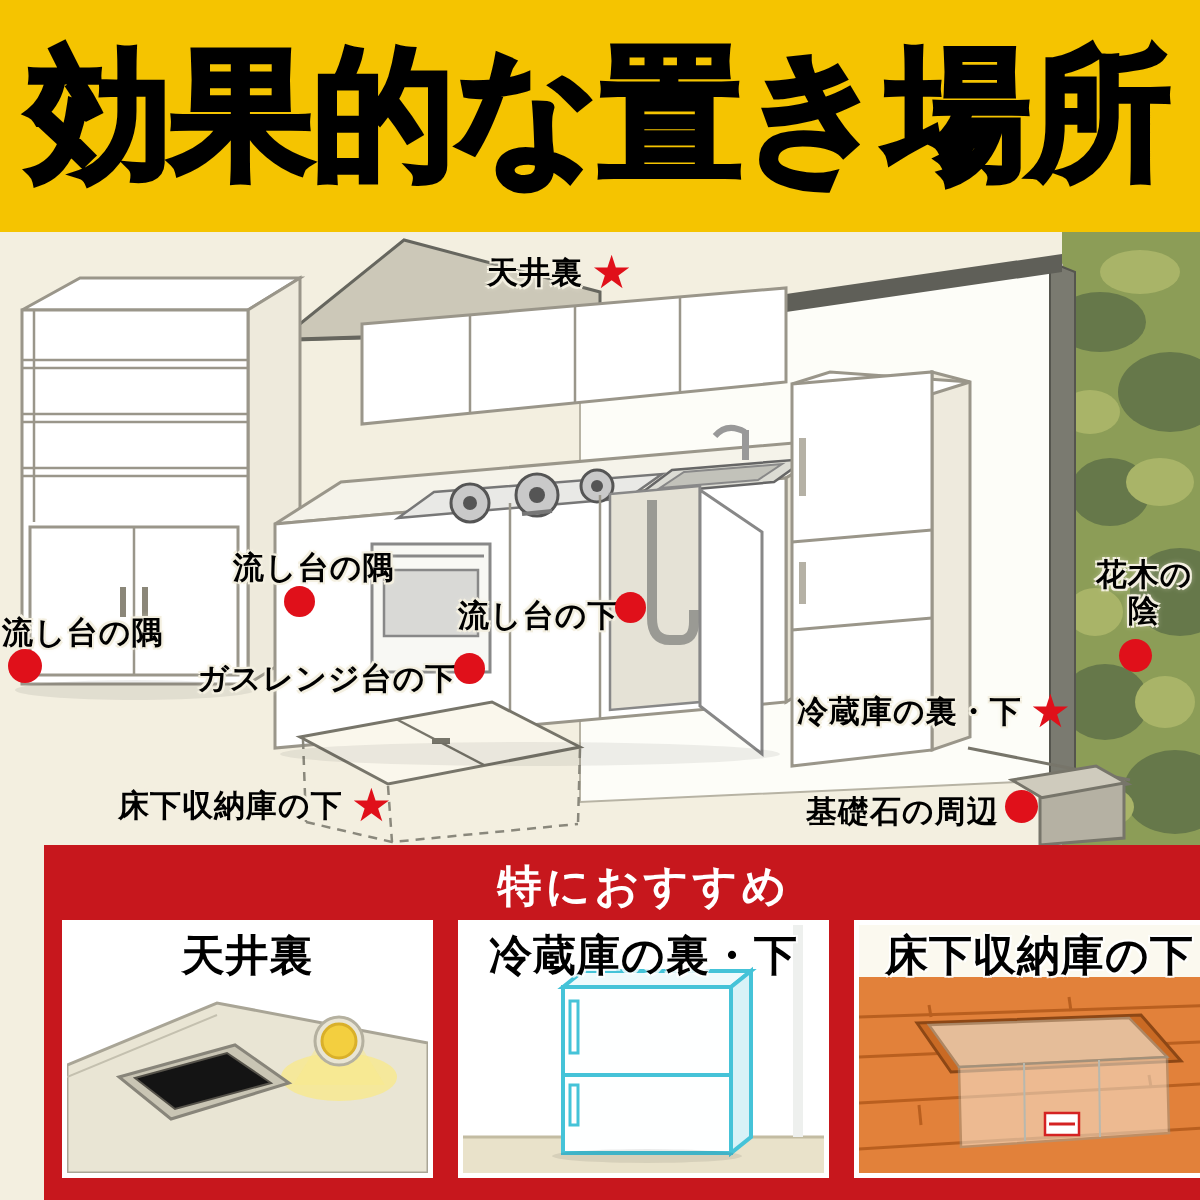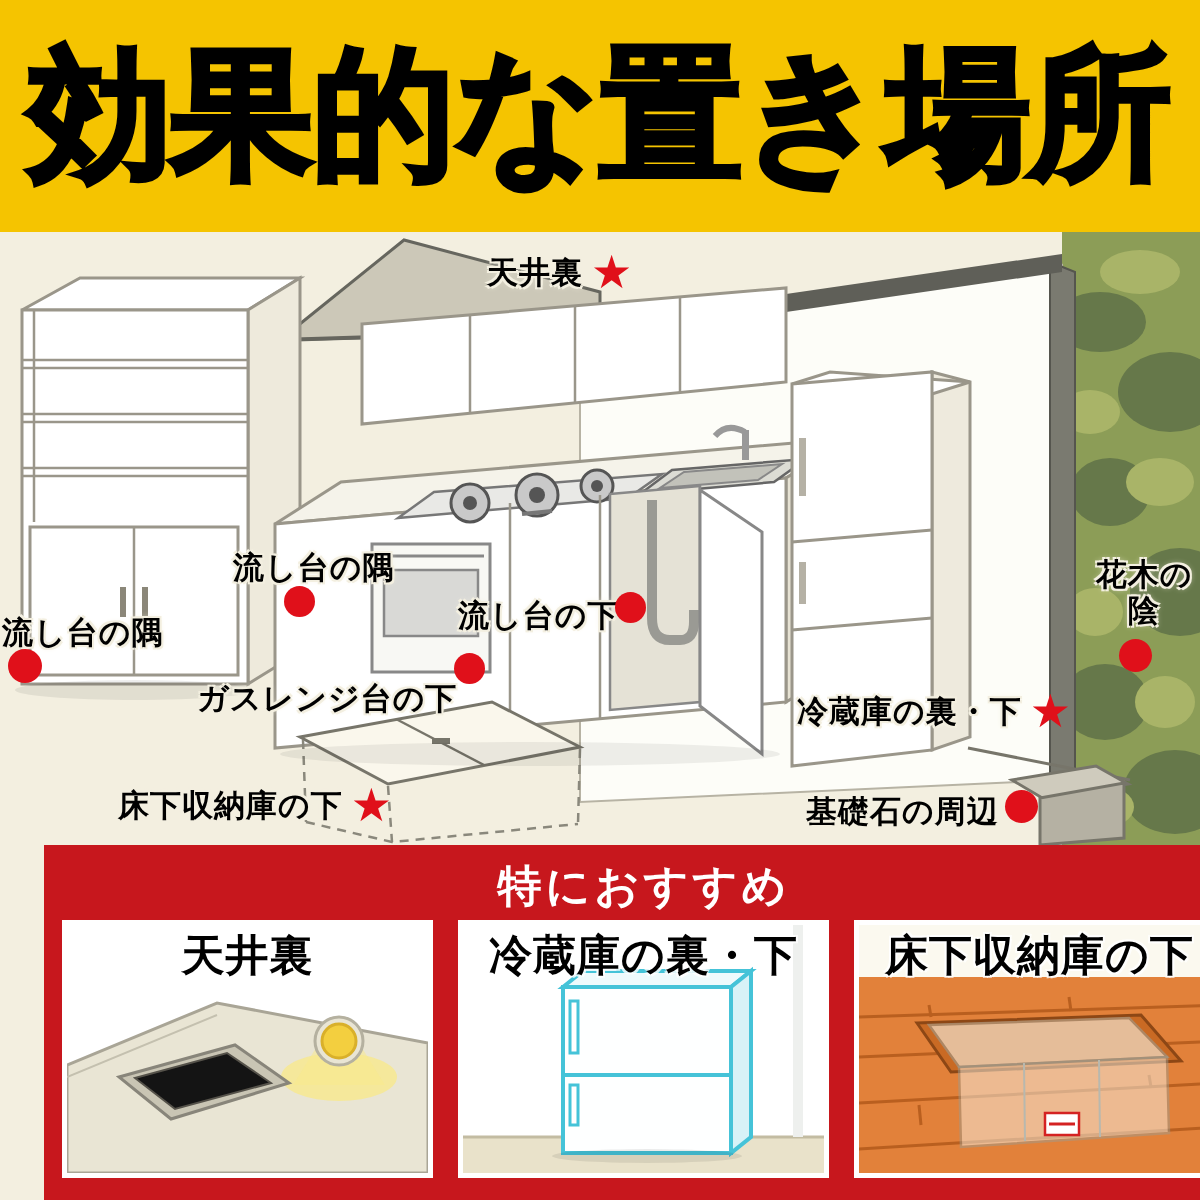--- a/index.html
+++ b/index.html
@@ -176,21 +176,21 @@
 
     <div class="label" style="left:2px; top:380px;">流し台の隅</div>
     <div class="dot" style="left:8px; top:417px; width:34px; height:34px;"></div>
 
     <div class="label" style="left:233px; top:315px;">流し台の隅</div>
     <div class="dot" style="left:284px; top:354px; width:31px; height:31px;"></div>
 
     <div class="label" style="left:458px; top:363px;">流し台の下</div>
     <div class="dot" style="left:615px; top:360px; width:31px; height:31px;"></div>
 
-    <div class="label" style="left:197px; top:446px;">ガスレンジ台の下</div>
+    <div class="label" style="left:197px; top:426px;">ガスレンジ台の下</div>
     <div class="dot" style="left:454px; top:421px; width:31px; height:31px;"></div>
 
     <div class="label wrap2" style="left:1090px; top:325px;text-align:center;">花木の陰</div>
     <div class="dot" style="left:1119px; top:407px; width:33px; height:33px;"></div>
 
     <div class="label" style="left:797px; top:459px;">
       <span>冷蔵庫の裏・下</span><span class="star">★</span>
     </div>
 
     <div class="label" style="left:118px; top:553px;">

